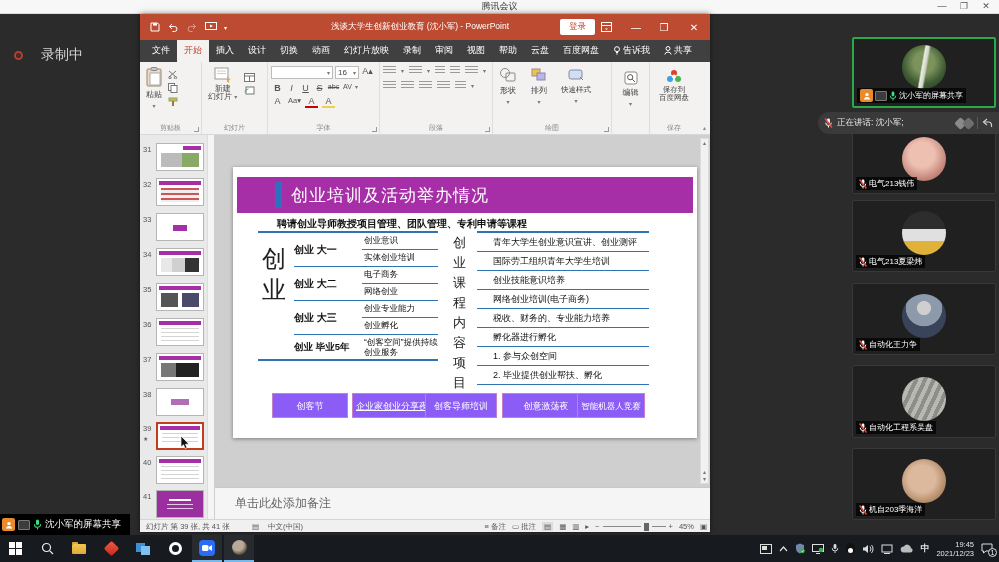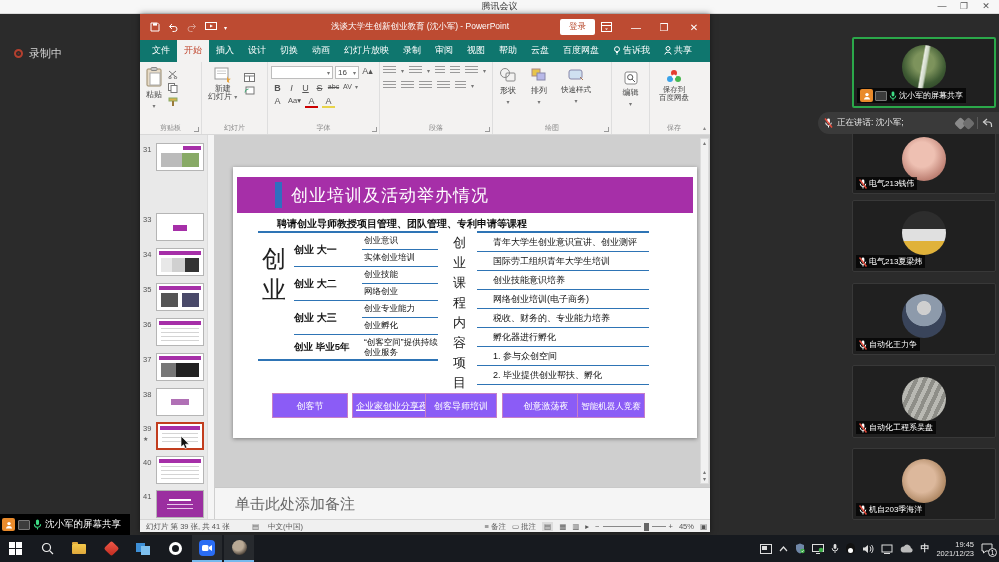--- a/index.html
+++ b/index.html
@@ -7,31 +7,31 @@
   font-family:"Liberation Sans","DejaVu Sans",sans-serif;position:relative}
 .abs{position:absolute}
 svg{display:block}
 
 
 #os-titlebar{left:0;top:0;width:999px;height:14px;background:#f7f7f7;border-bottom:1px solid #dcdcdc}
 #os-title{position:absolute;left:0;right:0;text-align:center;font-size:9px;line-height:13px;color:#333}
 .os-ctl{position:absolute;top:0;width:22px;height:13px;text-align:center;font-size:9px;line-height:13px;color:#555}
 
 
-#recording{left:14px;top:46px;display:flex;align-items:center;gap:6px;color:#d5d5d5;font-size:11px}
+#recording{left:14px;top:46px;display:flex;align-items:center;gap:18px;color:#d5d5d5;font-size:14px}
 #rec-dot{width:9px;height:9px;border-radius:50%;border:2px solid #b3402f;background:#7a2a20;box-shadow:inset 0 0 0 1.5px #2b2b2b}
 
 
 #ppt{left:140px;top:14px;width:570px;height:518px;background:#f3f2f1;box-shadow:0 0 6px rgba(0,0,0,.5)}
 #ppt-titlebar{position:absolute;left:0;top:0;right:0;height:26px;background:#bd4b32;display:flex;align-items:center;color:#fff}
 .qat{display:flex;align-items:center;gap:7px;padding-left:10px}
 #ppt-title{position:absolute;left:150px;right:160px;text-align:center;font-size:8.5px;color:#fff;white-space:nowrap;overflow:hidden}
 #login-btn{position:absolute;left:420px;top:5px;background:#fff;color:#b7472a;font-size:8.5px;padding:2px 9px;border-radius:2px}
 .ppt-ctl{position:absolute;top:0;width:24px;height:26px;display:flex;align-items:center;justify-content:center;font-size:10px;color:#fff}
-#ppt-tabs{position:absolute;left:0;top:26px;right:0;height:22px;background:#0f766e;display:flex;align-items:flex-end;padding-left:5px}
+#ppt-tabs{position:absolute;left:0;top:26px;right:0;height:22px;background:#404040;display:flex;align-items:flex-end;padding-left:5px}
 .tab{font-size:9px;color:#fff;padding:4px 7px 5px;white-space:nowrap;display:flex;align-items:center;gap:2px}
 .tab.active{background:#f3f2f1;color:#c0452c}
 
 #ribbon{position:absolute;left:0;top:48px;right:0;height:73px;background:#f3f2f1;border-bottom:1px solid #d8d8d8;display:flex}
 .grp{position:relative;height:100%;border-right:1px solid #dedede;padding:4px 3px 11px}
 .glabel{position:absolute;bottom:1px;left:0;right:0;text-align:center;font-size:7px;color:#8a8a8a}
 .dlg{position:absolute;right:2px;bottom:2px;width:5px;height:5px;border-right:1px solid #999;border-bottom:1px solid #999}
 .bigbtn{display:flex;flex-direction:column;align-items:center;font-size:8px;color:#444;gap:2px;padding:1px 3px}
 .minicol{display:flex;flex-direction:column;gap:4px;justify-content:center}
 .fbox{border:1px solid #bdbdbd;background:#fff;height:13px;font-size:8px;color:#444;display:flex;align-items:center;justify-content:space-between;padding:0 2px}
@@ -74,21 +74,21 @@
 .titem{font-size:8.5px;color:#111;padding:2px 0 2px 2px}
 .titem.sep{border-bottom:1px solid #2e74b5}
 #vlabel{position:absolute;left:220px;top:66px;width:15px;font-size:13px;line-height:20px;color:#222;word-break:break-all;font-weight:500}
 #rlist{position:absolute;left:244px;top:64px;width:172px;border-top:2px solid #2e74b5}
 .ritem{font-size:9px;color:#111;padding:2.5px 0 2.5px 16px;border-bottom:1.4px solid #2e74b5;white-space:nowrap}
 #btnrow{position:absolute;left:39px;top:226px;height:25px;width:420px}
 .sbtn{position:absolute;top:0;height:25px;background:#8b5cf6;border:1px solid #c77fc7;color:#fff;font-size:9px;display:flex;align-items:center;justify-content:center;text-align:center;line-height:10px}
 .sbtn.ul{text-decoration:underline}
 
 #notes{position:absolute;left:75px;top:473px;right:0;height:32px;background:#f5f5f5;border-top:1px solid #c9c9c9}
-#notes-text{padding:7px 16px 0 20px;font-size:15px;color:#666}
+#notes-text{padding:7px 16px 0 20px;font-size:12px;color:#666}
 #statusbar{position:absolute;left:0;bottom:0;right:0;height:13px;background:#f0f0f0;border-top:1px solid #d5d5d5;font-size:7.5px;color:#555}
 #status-right{position:absolute;right:3px;top:0;height:13px;display:flex;align-items:center;gap:6px}
 #zoomslider{display:flex;align-items:center;gap:3px}
 .zline{width:38px;height:1px;background:#888}
 .zdot{width:5px;height:8px;background:#666}
 
 
 .tile{position:absolute;left:852px;width:144px;background:#202020;border:1px solid #383838;border-radius:2px}
 .avatar{position:absolute;left:50%;top:46%;transform:translate(-50%,-50%);width:44px;height:44px;border-radius:50%}
 .av1{background:linear-gradient(100deg,transparent 44%,#e9ece2 47%,#cdd6c6 53%,transparent 57%),radial-gradient(circle at 50% 40%,#7d935c 0 30%,#3e5a33 62%,#22361f 100%)}
@@ -399,20 +399,24 @@
       <span class="glabel">保存</span>
     </div>
     <span style="position:absolute;right:4px;bottom:3px;font-size:6px;color:#888">▴</span>
   </div>
 
   <div id="thumbs">
     <div class="thumb t31" style="top:8px">
         <span class="tnum">31</span>
         <div class="pv"></div>
       </div>
+    <div class="thumb t32" style="top:43px">
+        <span class="tnum">32</span>
+        <div class="pv"></div>
+      </div>
     <div class="thumb t33" style="top:78px">
         <span class="tnum">33</span>
         <div class="pv"></div>
       </div>
     <div class="thumb t34" style="top:113px">
         <span class="tnum">34</span>
         <div class="pv"></div>
       </div>
     <div class="thumb t35" style="top:148px">
         <span class="tnum">35</span>
@@ -463,21 +467,21 @@
           <div class="trow">
             <span class="stage">创业 大一</span>
             <span class="titems">
                 <span class="titem sep">创业意识</span>
                 <span class="titem">实体创业培训</span>
               </span>
           </div>
           <div class="trow">
             <span class="stage">创业 大二</span>
             <span class="titems">
-                <span class="titem sep">创业技能</span>
+                <span class="titem sep">电子商务</span>
                 <span class="titem">网络创业</span>
               </span>
           </div>
           <div class="trow">
             <span class="stage">创业 大三</span>
             <span class="titems">
                 <span class="titem sep">创业专业能力</span>
                 <span class="titem">创业孵化</span>
               </span>
           </div>

